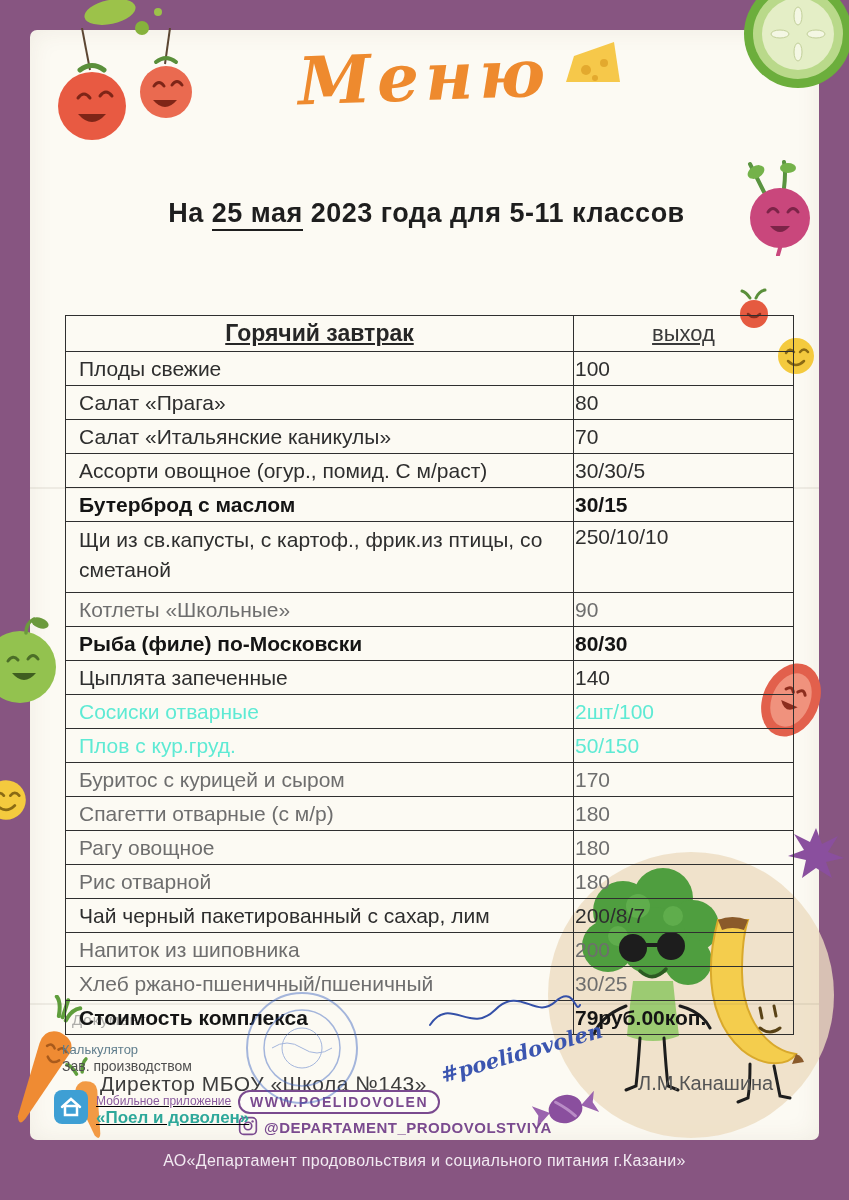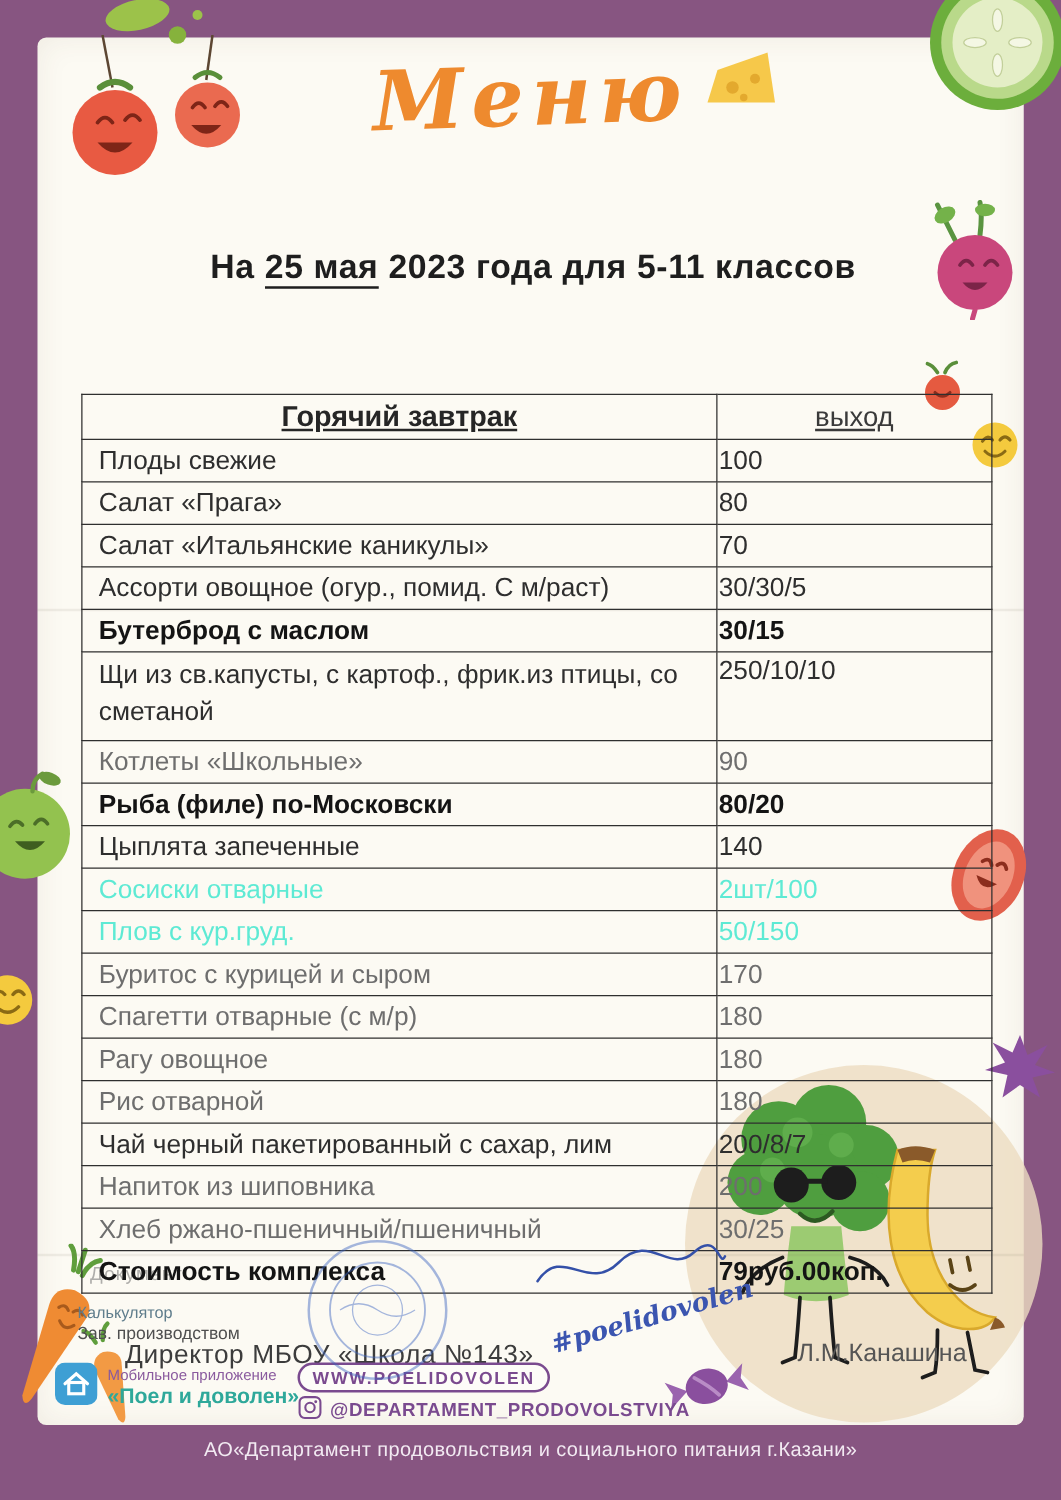--- a/index.html
+++ b/index.html
@@ -58,21 +58,21 @@
   #zav{left:62px;top:1058px;font-size:14px;color:#4f4f4f;}
   #stamp{left:242px;top:988px;z-index:5;opacity:.45;}
   #signature{left:425px;top:990px;z-index:5;}
   #hashtag{left:438px;top:1040px;z-index:5;font-family:"DejaVu Serif",serif;font-style:italic;font-weight:700;
            font-size:21px;color:#3b55b0;transform:rotate(-16deg);}
   #director{left:100px;top:1072px;font-size:21px;color:#3c3c3c;letter-spacing:.5px;}
   #dirname{left:638px;top:1072px;font-size:20px;color:#555;}
   #website{left:238px;top:1090px;font-size:14px;font-weight:700;color:#7a4a8f;letter-spacing:1.5px;
            border:2px solid #7a4a8f;border-radius:14px;padding:2px 10px;background:rgba(255,255,255,.4);}
   #insta{left:238px;top:1116px;display:flex;gap:6px;align-items:center;font-size:15px;font-weight:700;color:#7a4a8f;letter-spacing:.5px;}
-  #appblock{left:44px;top:1090px;display:flex;gap:8px;align-items:center;}
+  #appblock{left:54px;top:1090px;display:flex;gap:8px;align-items:flex-end;text-decoration:underline;}
   #appblock .app-texts{display:flex;flex-direction:column;}
   .app-caption{font-size:12px;color:#8a5a9e;}
   .app-name{font-size:17px;font-weight:700;color:#2ea89a;}
   #bottombar{position:absolute;left:0;top:1152px;width:100%;text-align:center;z-index:4;
              font-size:16px;color:#f2eaf2;letter-spacing:.3px;}
 </style>
 </head>
 <body>
 
 <div class="canvas">
@@ -293,21 +293,21 @@
         <tr class="shade-dark tall">
     <td class="dish">Щи из св.капусты, с картоф., фрик.из птицы, со сметаной</td>
     <td class="portion">250/10/10</td>
   </tr>
         <tr class="shade-medium">
     <td class="dish">Котлеты «Школьные»</td>
     <td class="portion">90</td>
   </tr>
         <tr class="shade-bold">
     <td class="dish">Рыба (филе) по-Московски</td>
-    <td class="portion">80/20</td>
+    <td class="portion">80/30</td>
   </tr>
         <tr class="shade-dark">
     <td class="dish">Цыплята запеченные</td>
     <td class="portion">140</td>
   </tr>
         <tr class="shade-light">
     <td class="dish">Сосиски отварные</td>
     <td class="portion">2шт/100</td>
   </tr>
         <tr class="shade-light">

